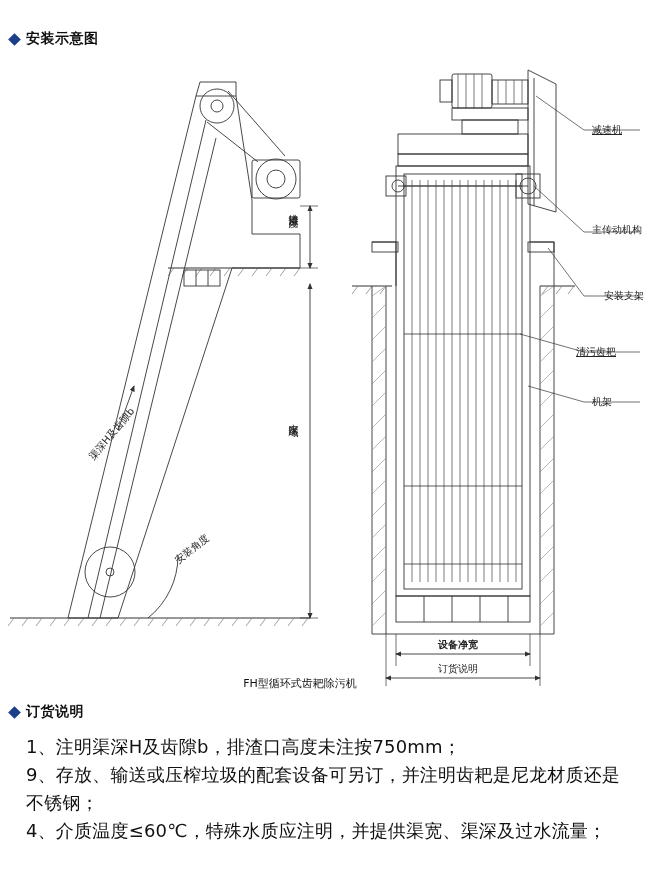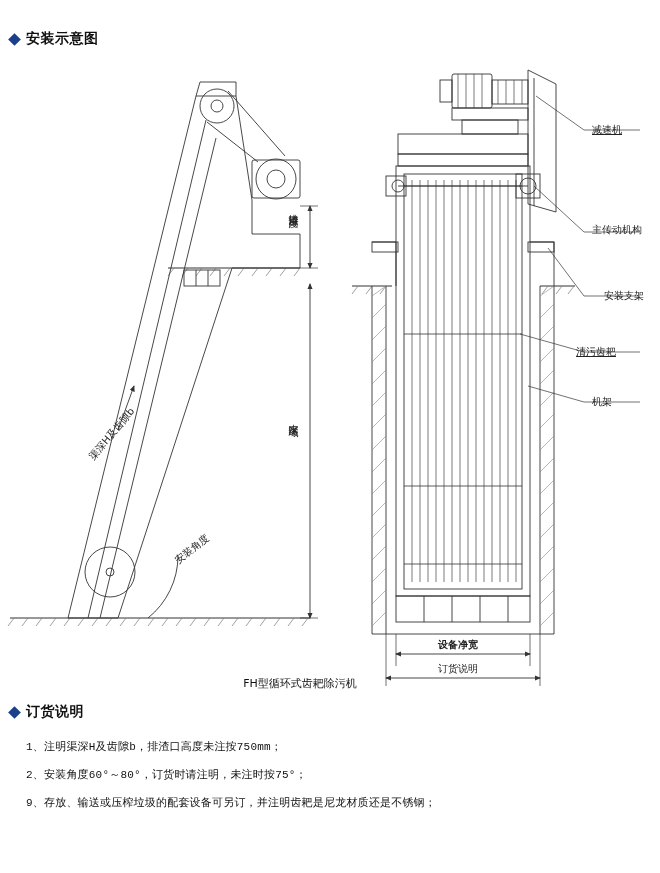--- a/index.html
+++ b/index.html
@@ -50,25 +50,24 @@
     width:600px;text-align:center;
     top:676px;
     font-size:11px;color:#111;
   }
 
   #order-list{
     position:absolute;left:26px;top:733px;width:610px;
   }
   #order-list li{
     list-style:none;
-    font-size:11px;
+    font-size:18px;
     line-height:28px;
     color:#111;
     letter-spacing:0.2px;
-    font-family:Liberation Mono, monospace;
   }
   #order-list{padding:0;margin:0;}
 </style>
 </head>
 <body>
 
 <div class="section-head" id="install-head">
   <span class="diamond"></span>
   <span>安装示意图</span>
 </div>
@@ -322,15 +321,15 @@
 
 <div id="caption">FH型循环式齿耙除污机</div>
 
 <div class="section-head" id="order-head">
   <span class="diamond"></span>
   <span>订货说明</span>
 </div>
 
 <ul id="order-list">
   <li>1、注明渠深H及齿隙b，排渣口高度未注按750mm；</li>
-  <li>2、安装角度60°～80°，订货时请注明，未注时按75°；</li>
   <li>9、存放、输送或压榨垃圾的配套设备可另订，并注明齿耙是尼龙材质还是不锈钢；</li>
+  <li>4、介质温度≤60℃，特殊水质应注明，并提供渠宽、渠深及过水流量；</li>
 </ul>
 
 </body></html>

